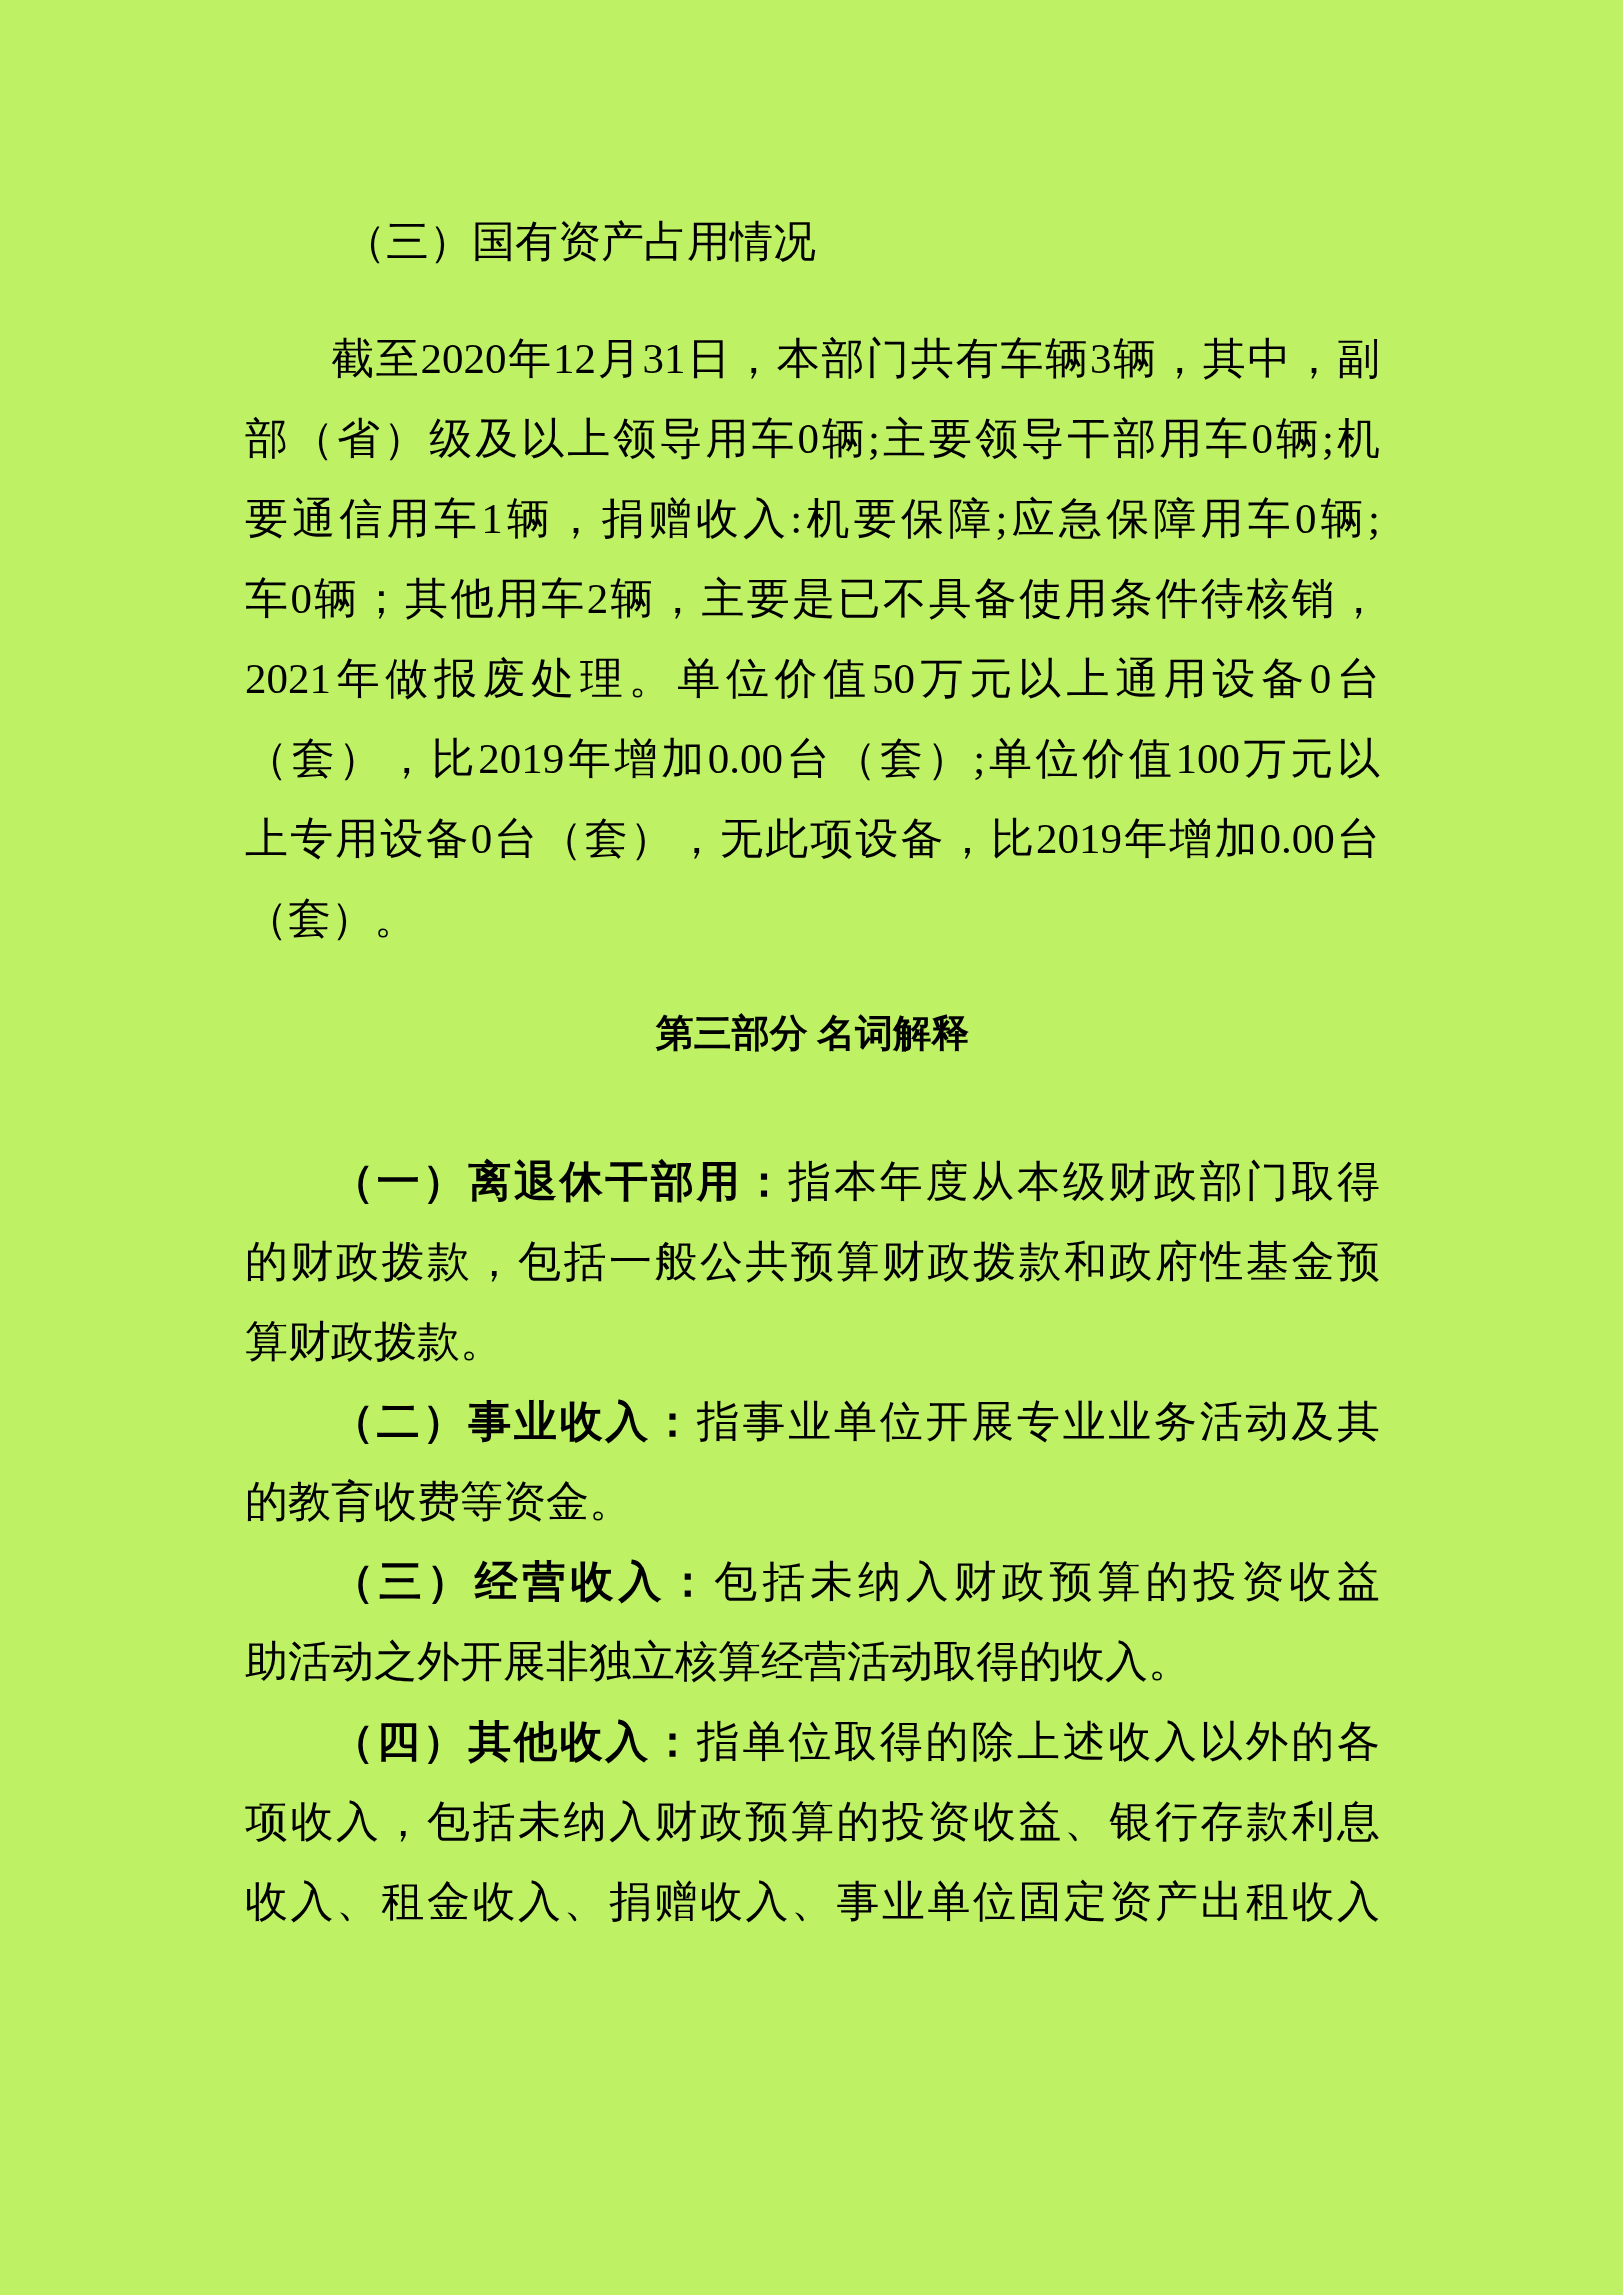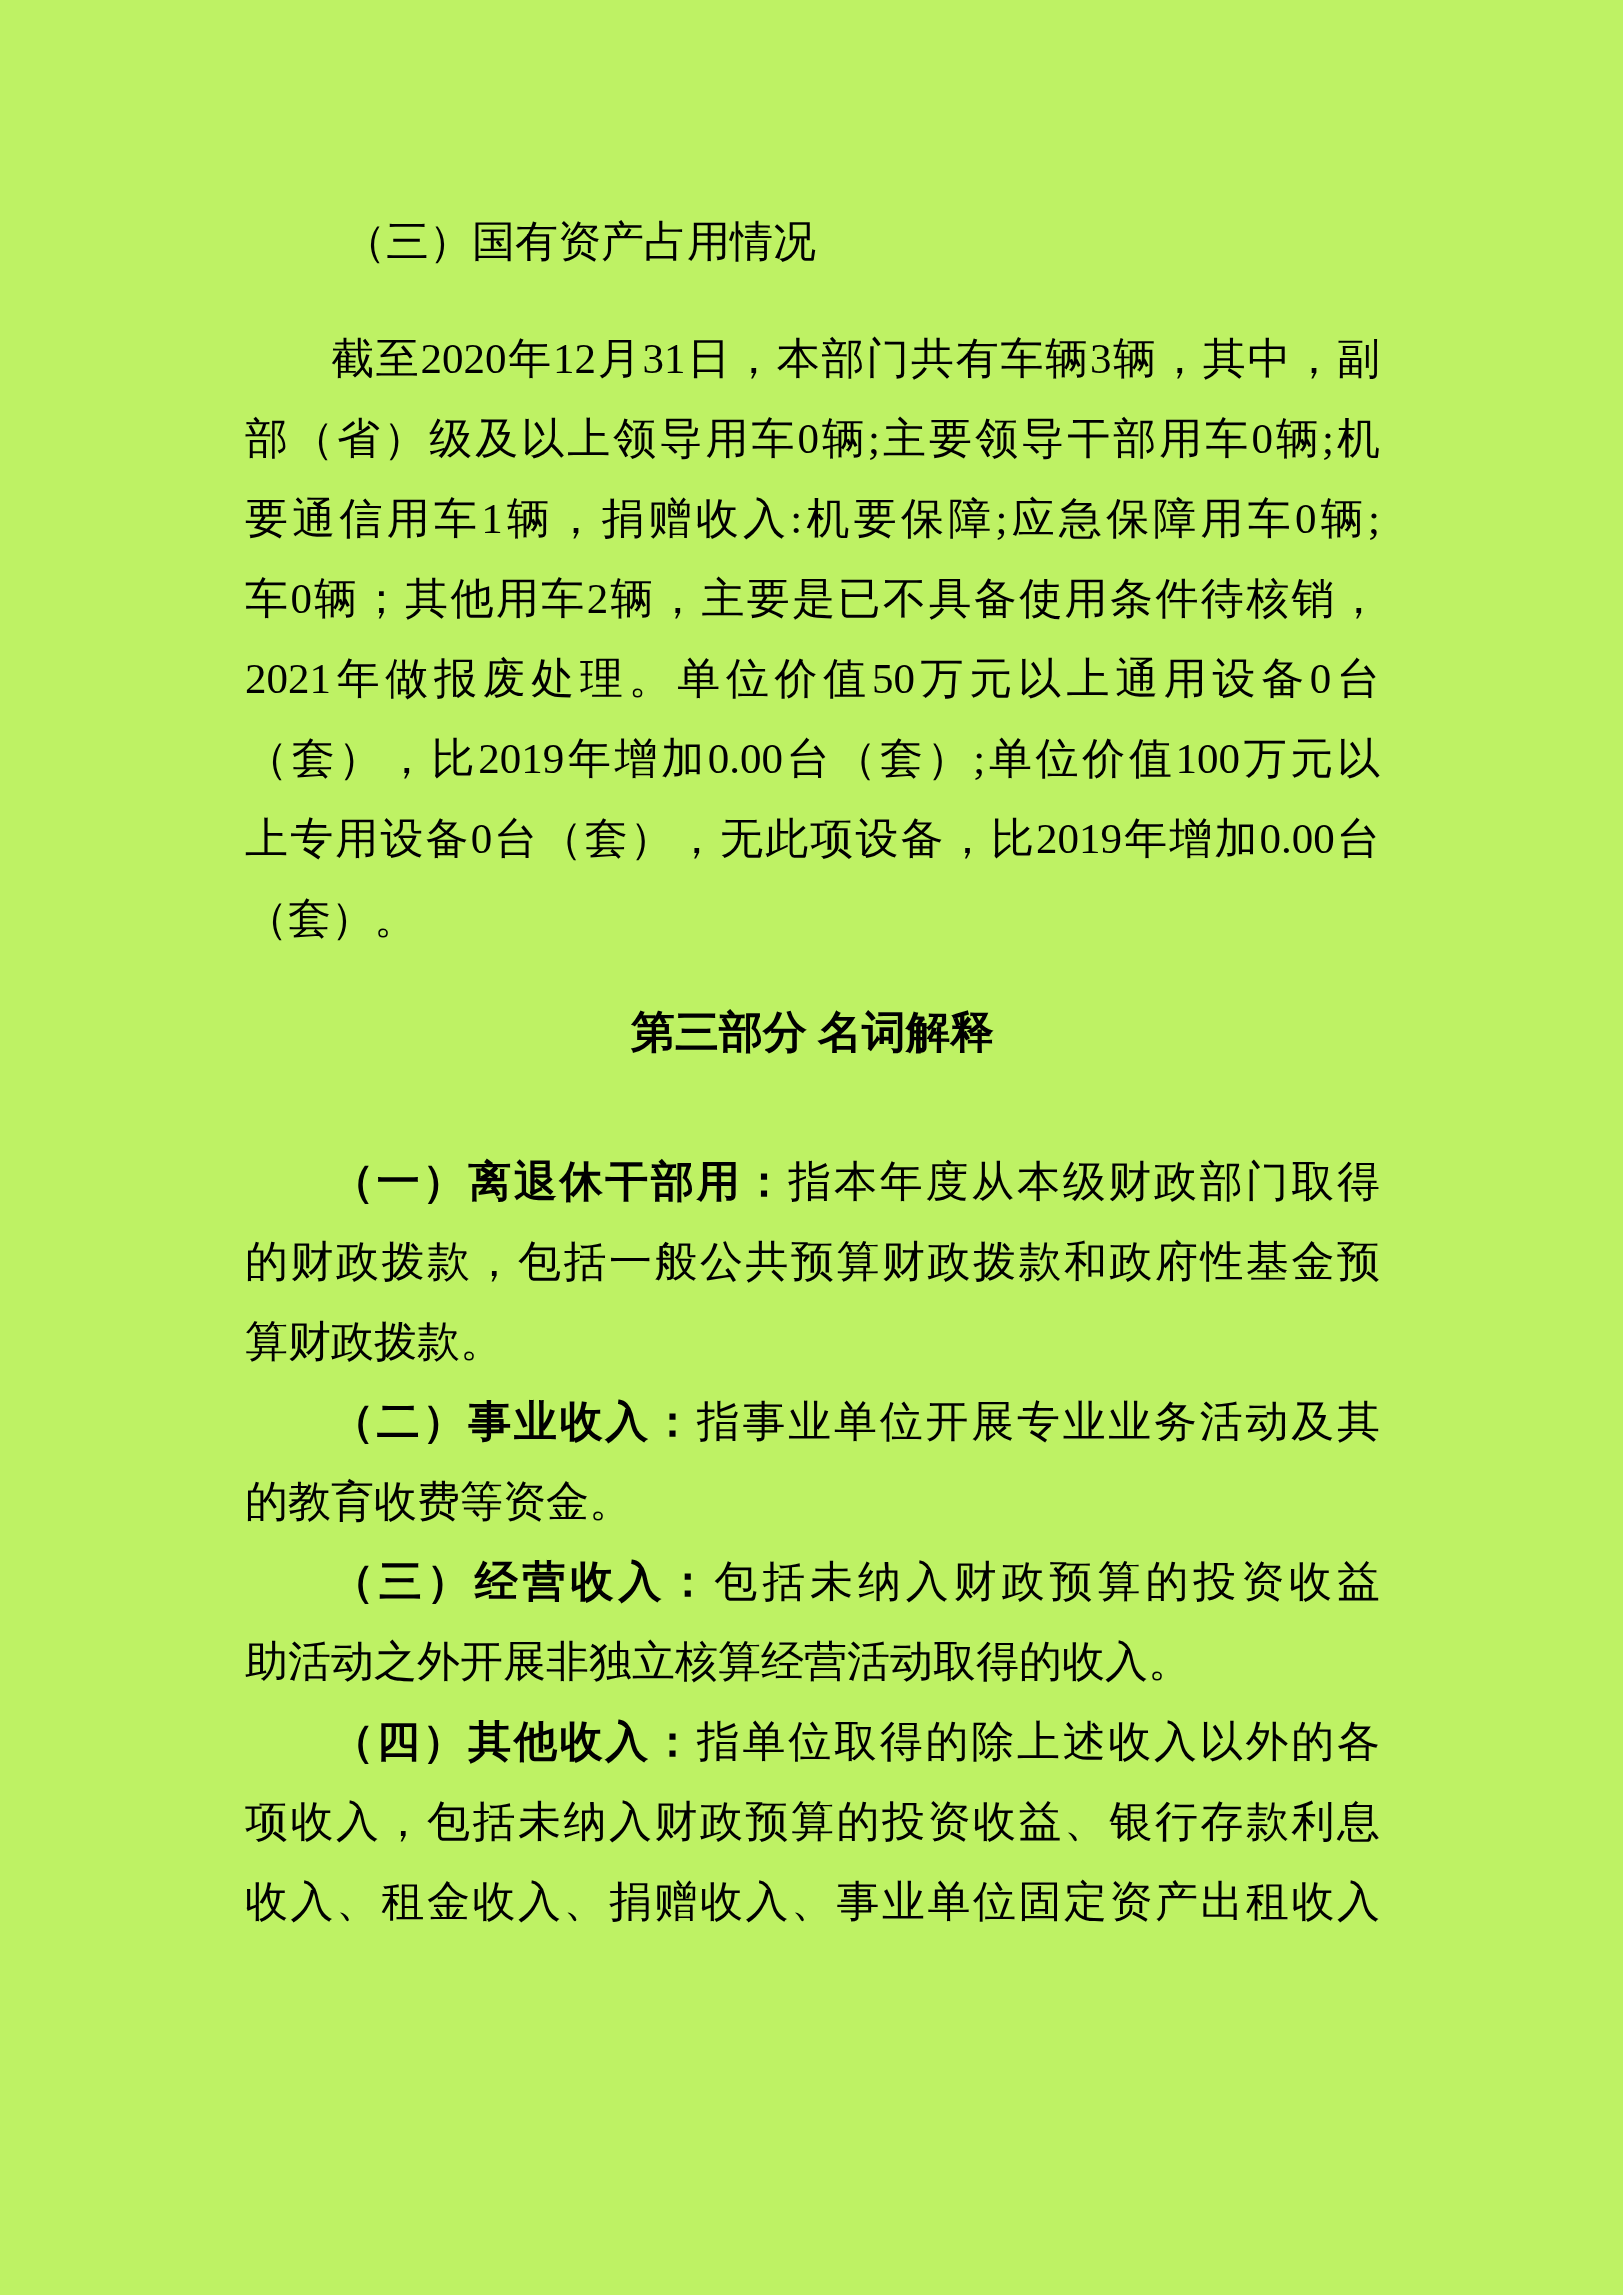--- a/index.html
+++ b/index.html
@@ -34,21 +34,21 @@
   .indent { text-indent: 86px; }
   .subheading {
     font-size: 43px;
     line-height: 80px;
     text-indent: 98px;
     margin-bottom: 37px;
     white-space: nowrap;
   }
   .para1 { margin-bottom: 34px; }
   .center-heading {
-    font-size: 44px;
+    font-size: 38px;
     line-height: 80px;
     font-weight: bold;
     text-align: center;
     margin-bottom: 69px;
   }
   .lead { font-weight: bold; }
 </style>
 </head>
 <body>
 

